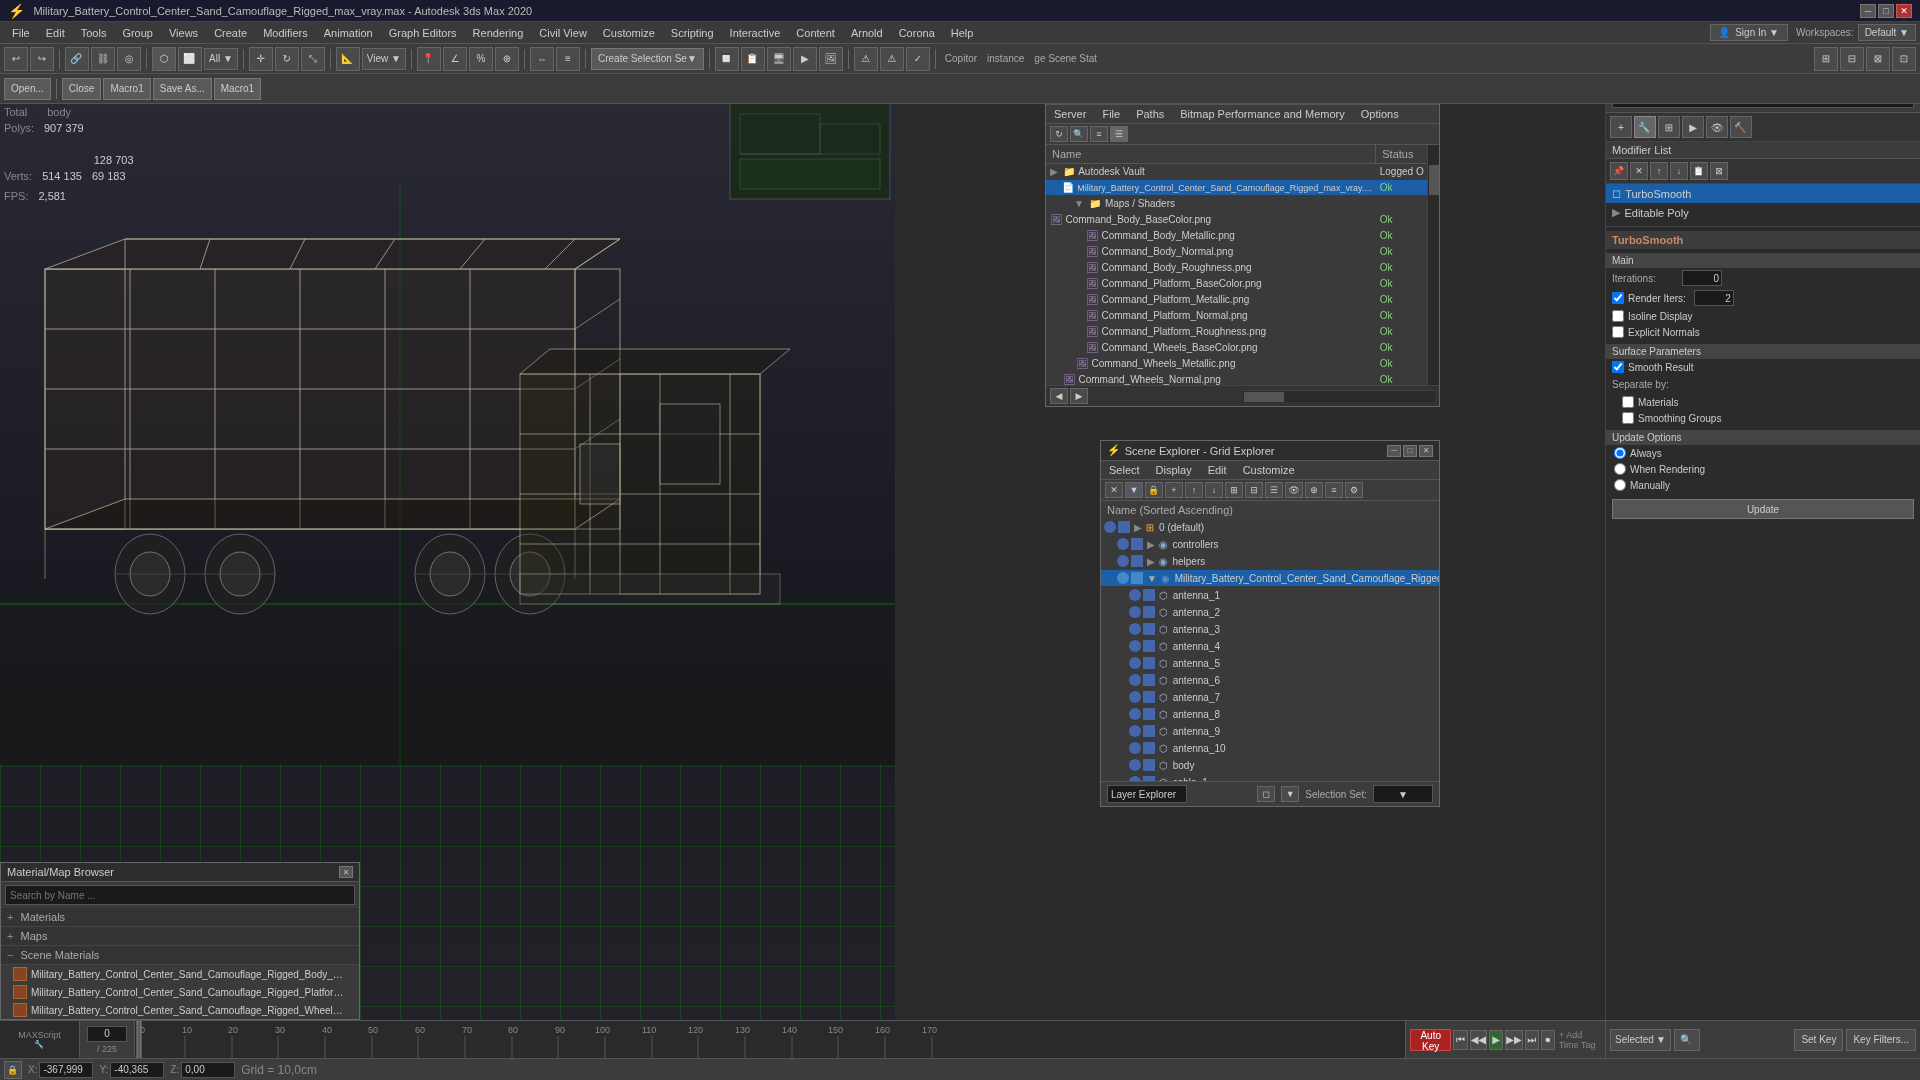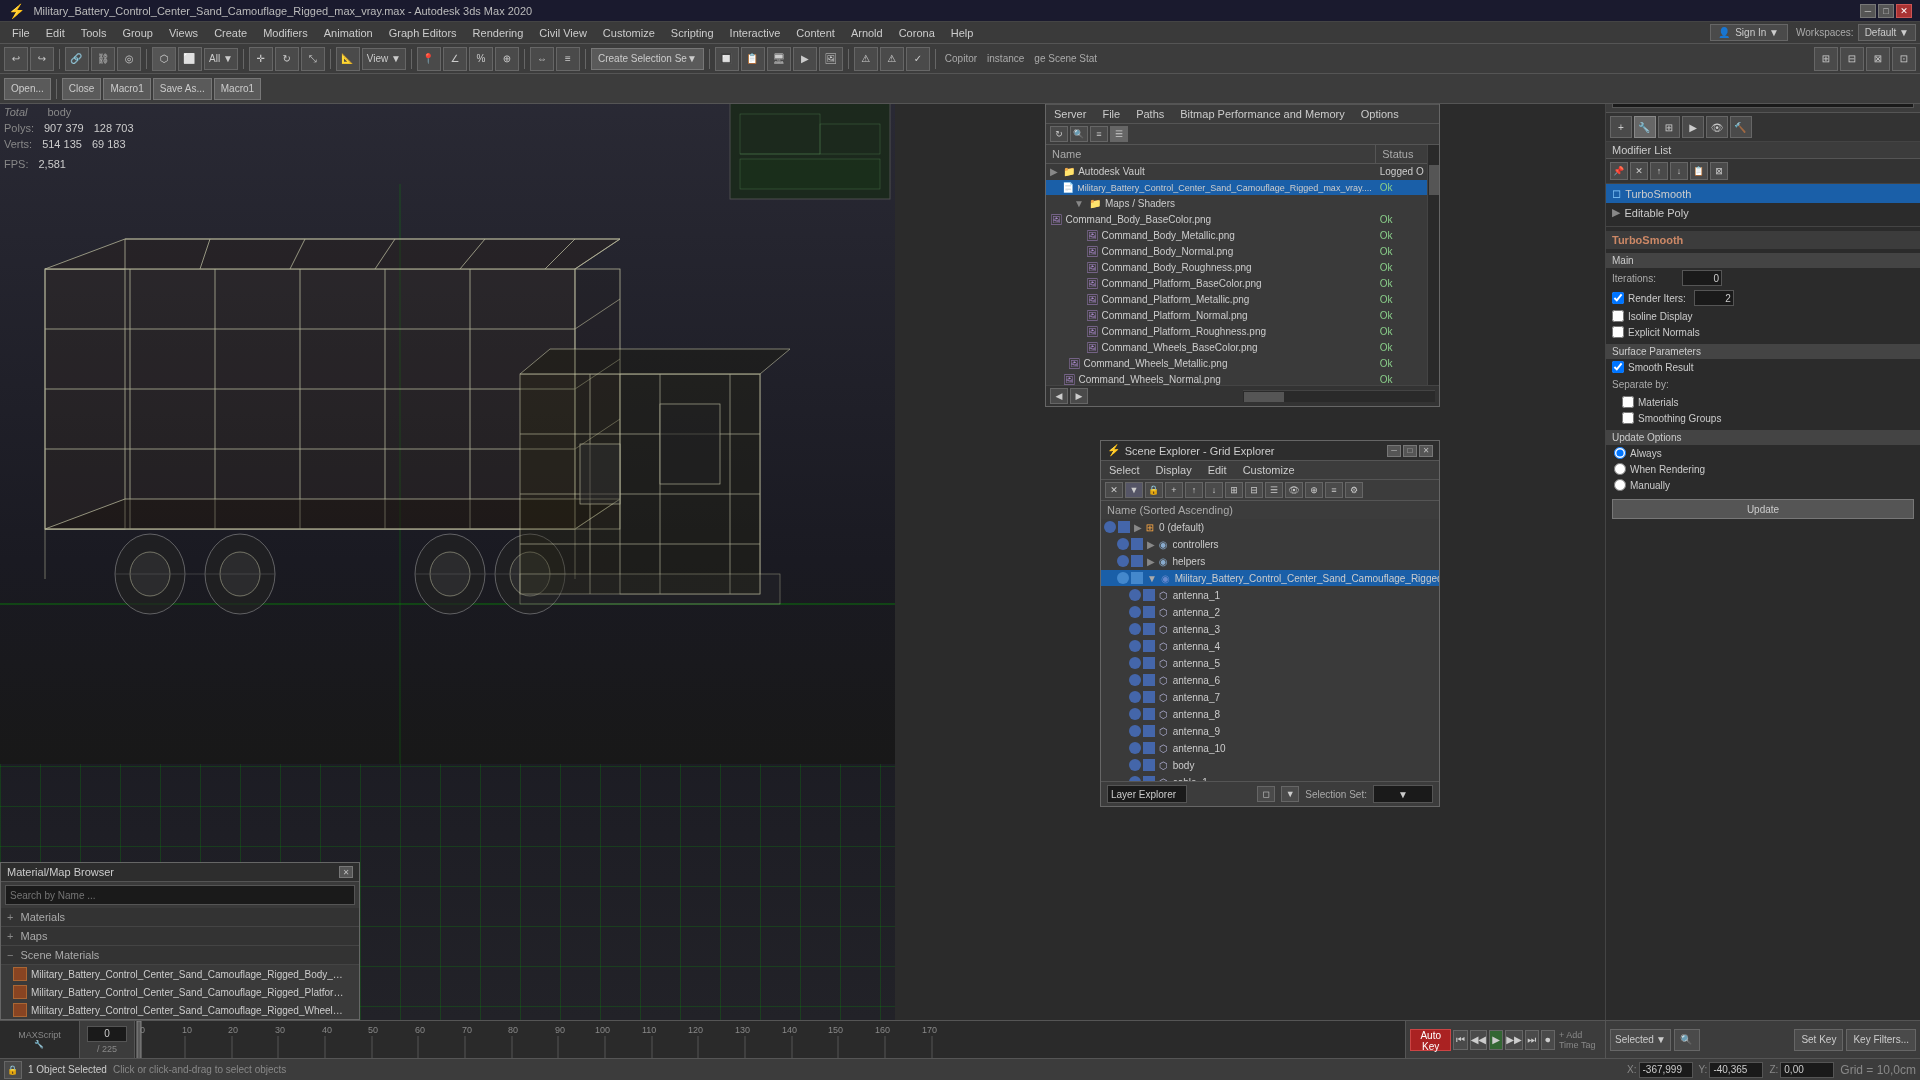--- a/index.html
+++ b/index.html
@@ -720,27 +720,27 @@
   <button class="toolbar-label-btn">Macro1</button>
   <div style="flex:1;"></div>
 </div>
 
 <div id="viewport-label">
   <span>[ + ] [ Perspective ] [ Standard ] [ Edged Faces ]</span>
 </div>
 
 <div id="stats-panel">
   <div style="display:flex;gap:20px;">
-    <span style="color:#888;font-style:italic;">Total</span>
+    <span style="color:#888;">Total</span>
     <span style="color:#888;">body</span>
   </div>
   <div style="display:flex;gap:10px;">
     <span style="color:#888;">Polys:</span>
     <span style="color:#ccc;">907 379</span>
-    <span style="color:#ccc;">128 703</span>
+    <span style="color:#ccc;margin-top:32px;">128 703</span>
   </div>
   <div style="display:flex;gap:10px;">
     <span style="color:#888;">Verts:</span>
     <span style="color:#ccc;">514 135</span>
     <span style="color:#ccc;">69 183</span>
   </div>
   <div style="display:flex;gap:10px;margin-top:4px;">
     <span style="color:#888;">FPS:</span>
     <span style="color:#ccc;">2,581</span>
   </div>
@@ -984,21 +984,21 @@
           </tr>
           <tr class="asset-row">
             <td style="padding-left:40px;"><span style="color:#aa88cc;">🖼</span><span> Command_Platform_Roughness.png</span></td>
             <td class="status-ok">Ok</td>
           </tr>
           <tr class="asset-row">
             <td style="padding-left:40px;"><span style="color:#aa88cc;">🖼</span><span> Command_Wheels_BaseColor.png</span></td>
             <td class="status-ok">Ok</td>
           </tr>
           <tr class="asset-row">
-            <td style="padding-left:22px;"><span style="color:#aa88cc;">🖼</span><span> Command_Wheels_Metallic.png</span></td>
+            <td style="padding-left:30px;"><span style="color:#aa88cc;">🖼</span><span> Command_Wheels_Metallic.png</span></td>
             <td class="status-ok">Ok</td>
           </tr>
           <tr class="asset-row">
             <td style="padding-left:17px;"><span style="color:#aa88cc;">🖼</span><span> Command_Wheels_Normal.png</span></td>
             <td class="status-ok">Ok</td>
           </tr>
         </tbody>
       </table>
     </div>
     <div class="scrollbar-v">
@@ -1482,24 +1482,20 @@
     <span>▼</span>
   </div>
   <button class="br-btn">🔍</button>
   <div style="flex:1;"></div>
   <button class="br-btn">Set Key</button>
   <button class="br-btn">Key Filters...</button>
 </div>
 
 <div id="status-bar">
   <button class="status-icon-btn">🔒</button>
-  <div style="display:flex;gap:6px;flex:1;">
-    <span>1 Object Selected</span>
-    <span style="color:#888;">Click or click-and-drag to select objects</span>
-  </div>
   <div class="status-coords">
     <div class="coord-field">
       <span class="coord-label">X:</span>
       <input class="coord-value" type="text" value="-367,999" style="">
     </div>
     <div class="coord-field">
       <span class="coord-label">Y:</span>
       <input class="coord-value" type="text" value="-40,365" style="">
     </div>
     <div class="coord-field">

